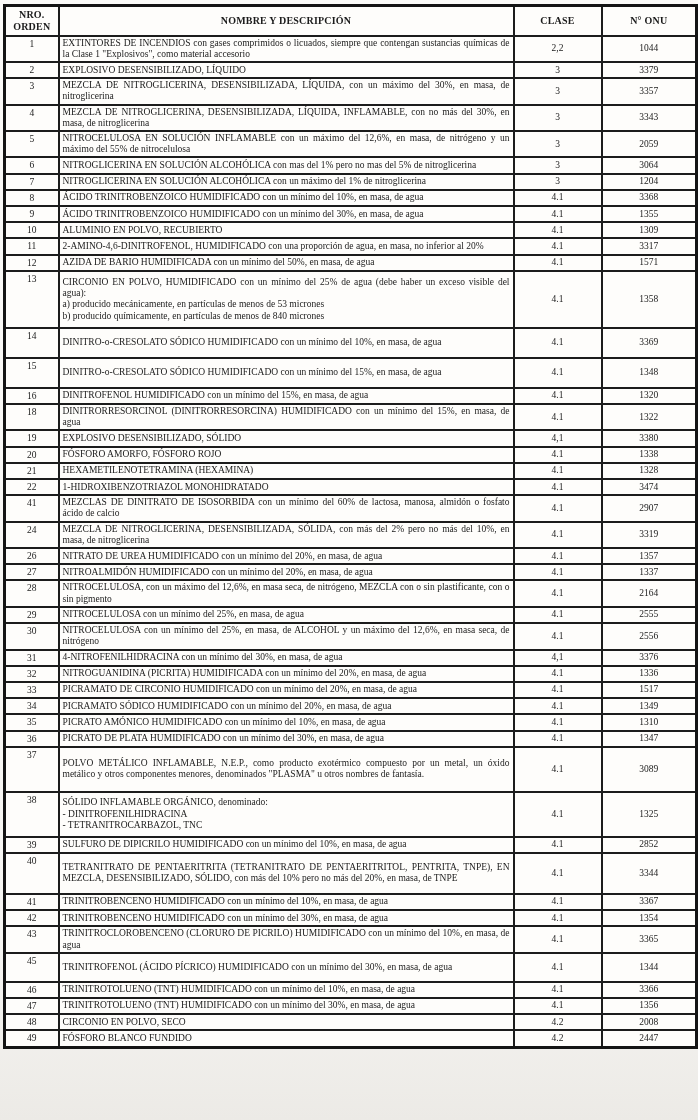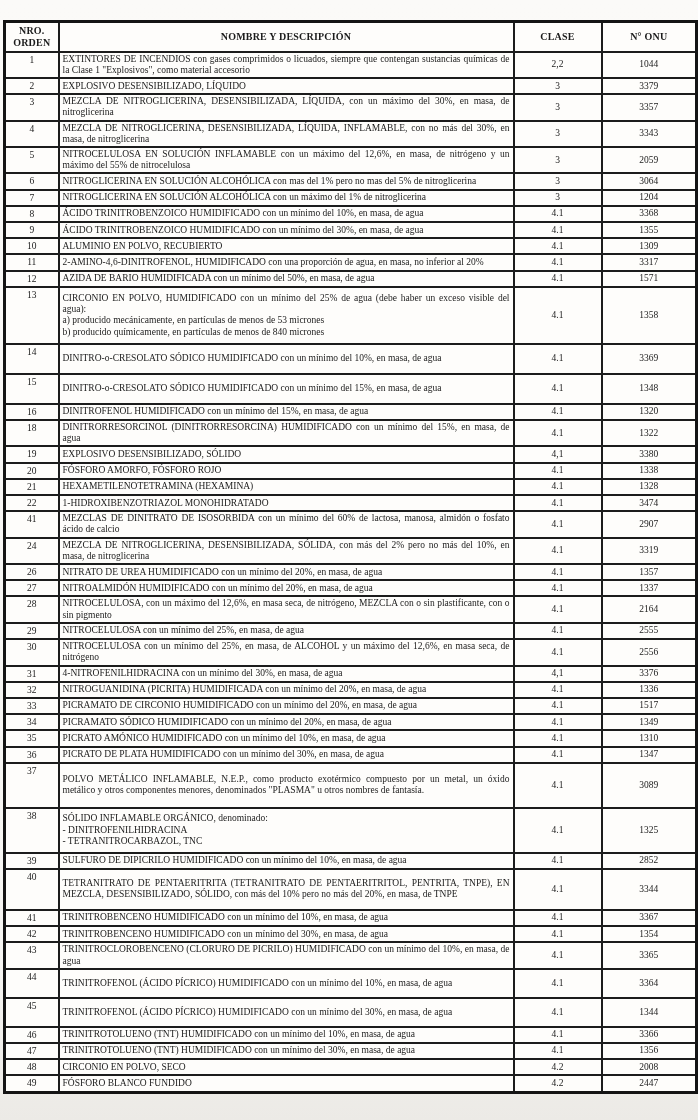--- a/index.html
+++ b/index.html
@@ -6,21 +6,21 @@
   html, body {
     margin: 0; padding: 0;
     width: 698px; height: 1120px;
     background: #f7f6f3;
     font-family: "Liberation Serif", "DejaVu Serif", serif;
     color: #1b1b1b;
     overflow: hidden;
   }
   .page {
     width: 698px; height: 1120px;
-    padding: 20px 3px 10px 3px;
+    padding: 4px 3px 10px 3px;
     background: linear-gradient(180deg, #fbfaf8 0%, #f6f5f2 85%, #eceae6 100%);
   }
   table.un-table {
     border-collapse: collapse;
     table-layout: fixed;
     width: 692px;
     background: #fefdfb;
     border: 3px solid #141414;
   }
   col.c-orden { width: 54px; }
@@ -321,26 +321,20 @@
     <td class="cell-clase">4.1</td>
     <td class="cell-onu">1354</td>
   </tr>
         <tr>
     <td class="cell-orden">43</td>
     <td class="cell-desc">TRINITROCLOROBENCENO (CLORURO DE PICRILO) HUMIDIFICADO con un mínimo del 10%, en masa, de agua</td>
     <td class="cell-clase">4.1</td>
     <td class="cell-onu">3365</td>
   </tr>
         <tr style="height: 29px;">
-    <td class="cell-orden">44</td>
-    <td class="cell-desc">TRINITROFENOL (ÁCIDO PÍCRICO) HUMIDIFICADO con un mínimo del 10%, en masa, de agua</td>
-    <td class="cell-clase">4.1</td>
-    <td class="cell-onu">3364</td>
-  </tr>
-        <tr style="height: 29px;">
     <td class="cell-orden">45</td>
     <td class="cell-desc">TRINITROFENOL (ÁCIDO PÍCRICO) HUMIDIFICADO con un mínimo del 30%, en masa, de agua</td>
     <td class="cell-clase">4.1</td>
     <td class="cell-onu">1344</td>
   </tr>
         <tr>
     <td class="cell-orden">46</td>
     <td class="cell-desc">TRINITROTOLUENO (TNT) HUMIDIFICADO con un mínimo del 10%, en masa, de agua</td>
     <td class="cell-clase">4.1</td>
     <td class="cell-onu">3366</td>

